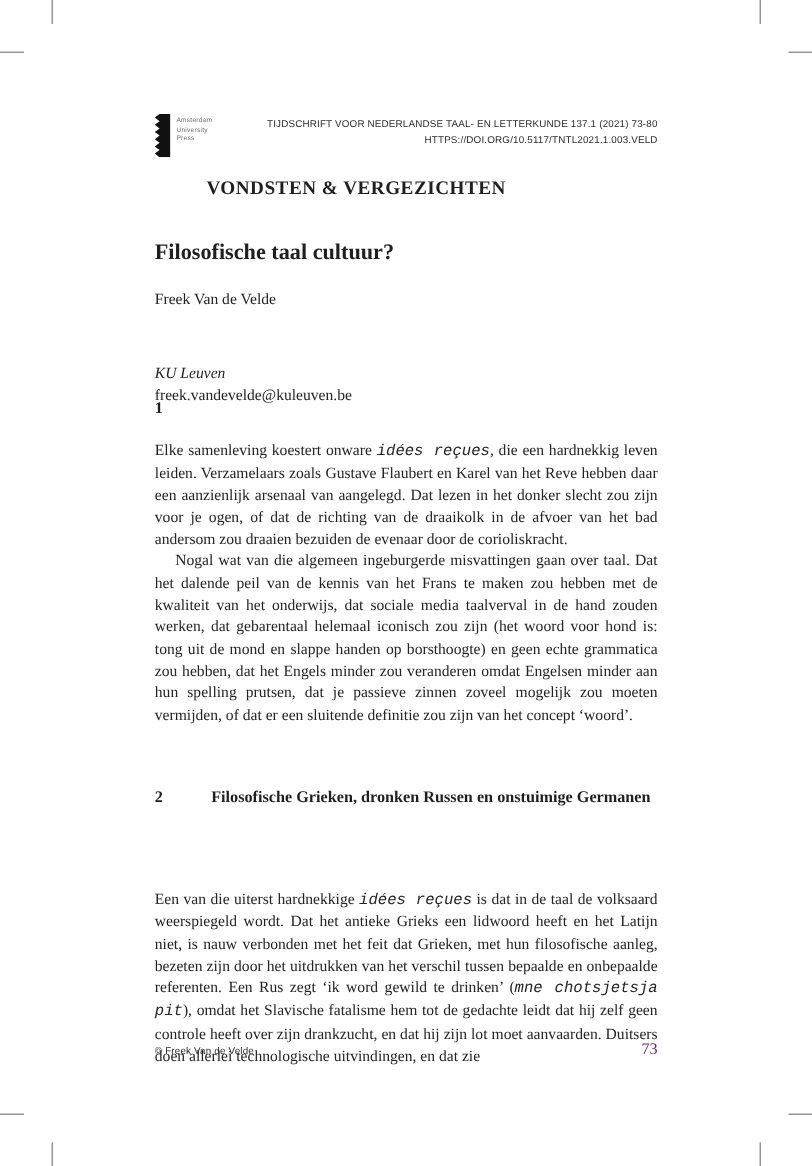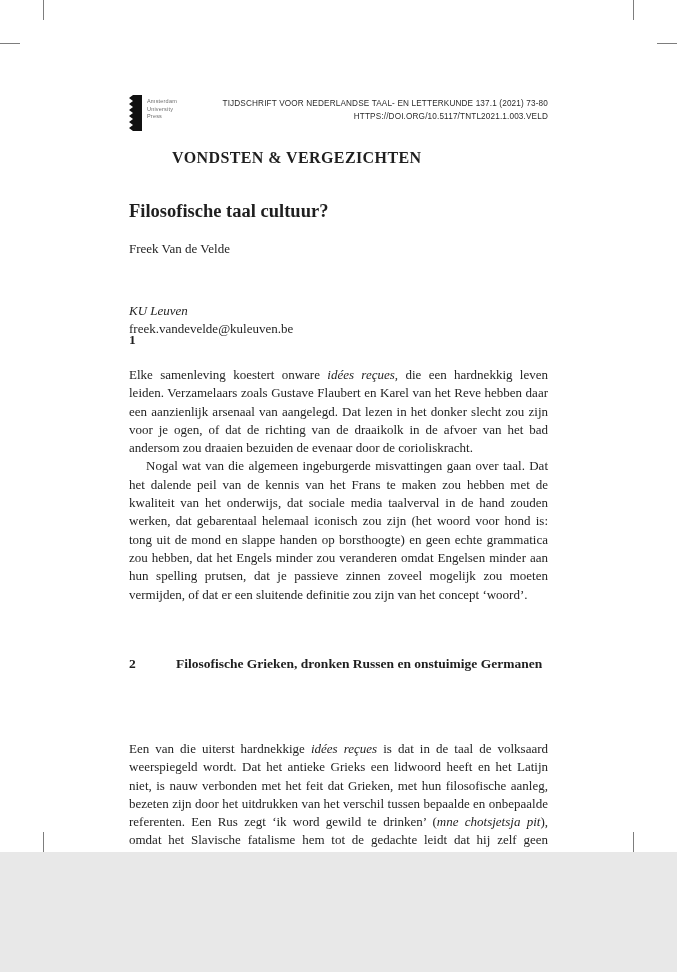--- a/index.html
+++ b/index.html
@@ -1,20 +1,20 @@
 <!DOCTYPE html>
 <html><head>
 <meta charset="utf-8">
 <style>
   * { margin: 0; padding: 0; box-sizing: border-box; }
   html, body { background: #e8e8e8; }
   .page {
     position: relative;
     width: 677px;
-    height: 852px;
+    height: 972px;
     background: #ffffff;
     margin: 0 auto;
     overflow: hidden;
     font-family: "Liberation Serif", serif;
     color: #242424;
   }
   
   .crop { position: absolute; background: #7d7d7d; }
   .crop.v { width: 1px; height: 20px; }
   .crop.h { width: 20px; height: 1px; }
@@ -60,21 +60,21 @@
   .sec-heading .num { width: 47px; flex: 0 0 47px; }
   .sec-heading .ttl { flex: 1; }
   .h-sec1 { top: 329px; }
   .h-sec2 { top: 653px; }
 
   
   .body-block { font-size: 13px; line-height: 18.3px; text-align: justify; }
   .b-sec1 { top: 366px; }
   .b-sec2 { top: 740px; }
   .body-block p.indent { text-indent: 17px; }
-  .body-block i { font-style: italic; }
+  .body-block i { font-style: italic; font-family: Liberation Mono, monospace; }
 
   
   .footer { top: 866px; display: flex; justify-content: space-between; align-items: baseline; }
   .copyright { font-family: "Liberation Sans", sans-serif; font-size: 8.2px; color: #2b2b2b; letter-spacing: 0.15px; }
   .page-number { font-size: 13.5px; color: #701a75; }
 </style>
 </head>
 <body>
 
 <div class="page">

